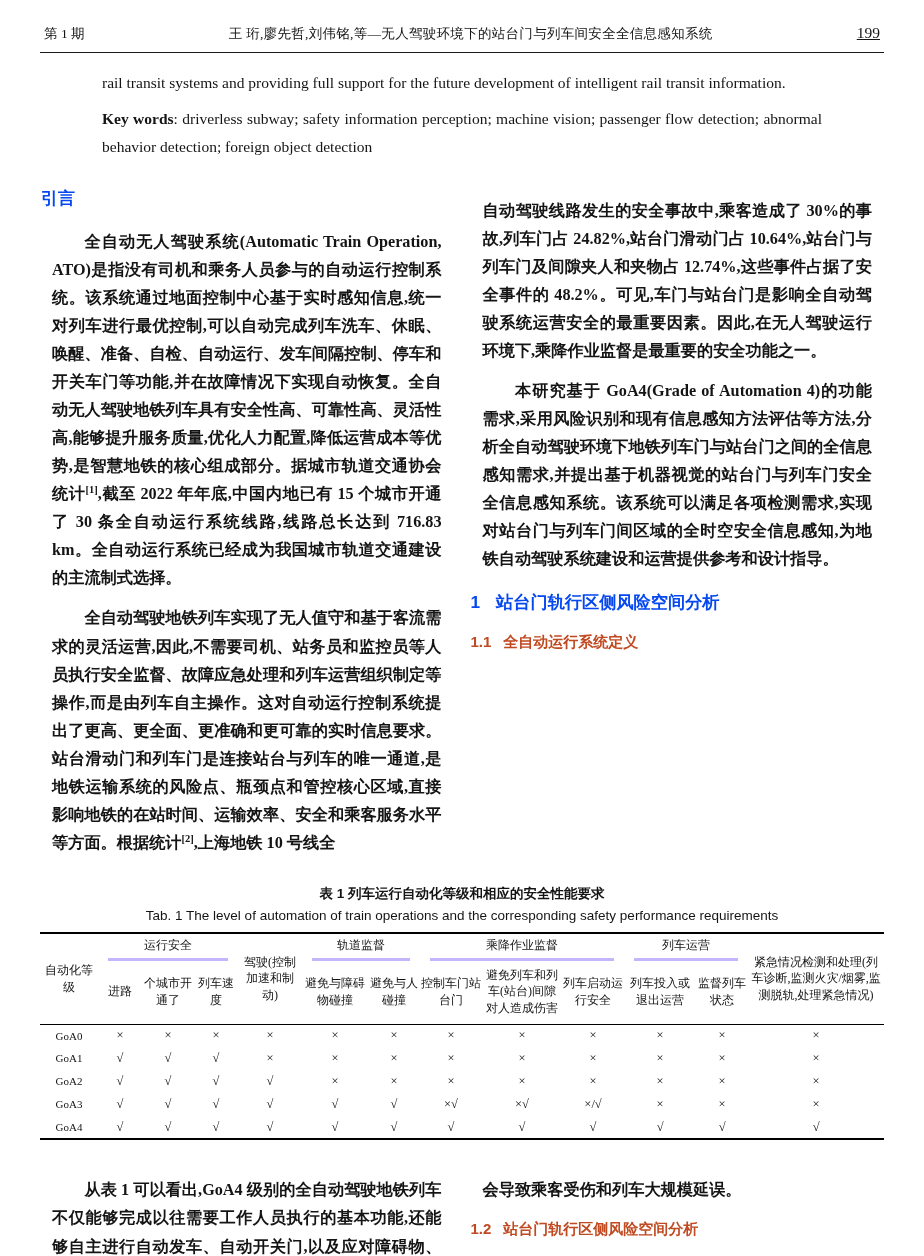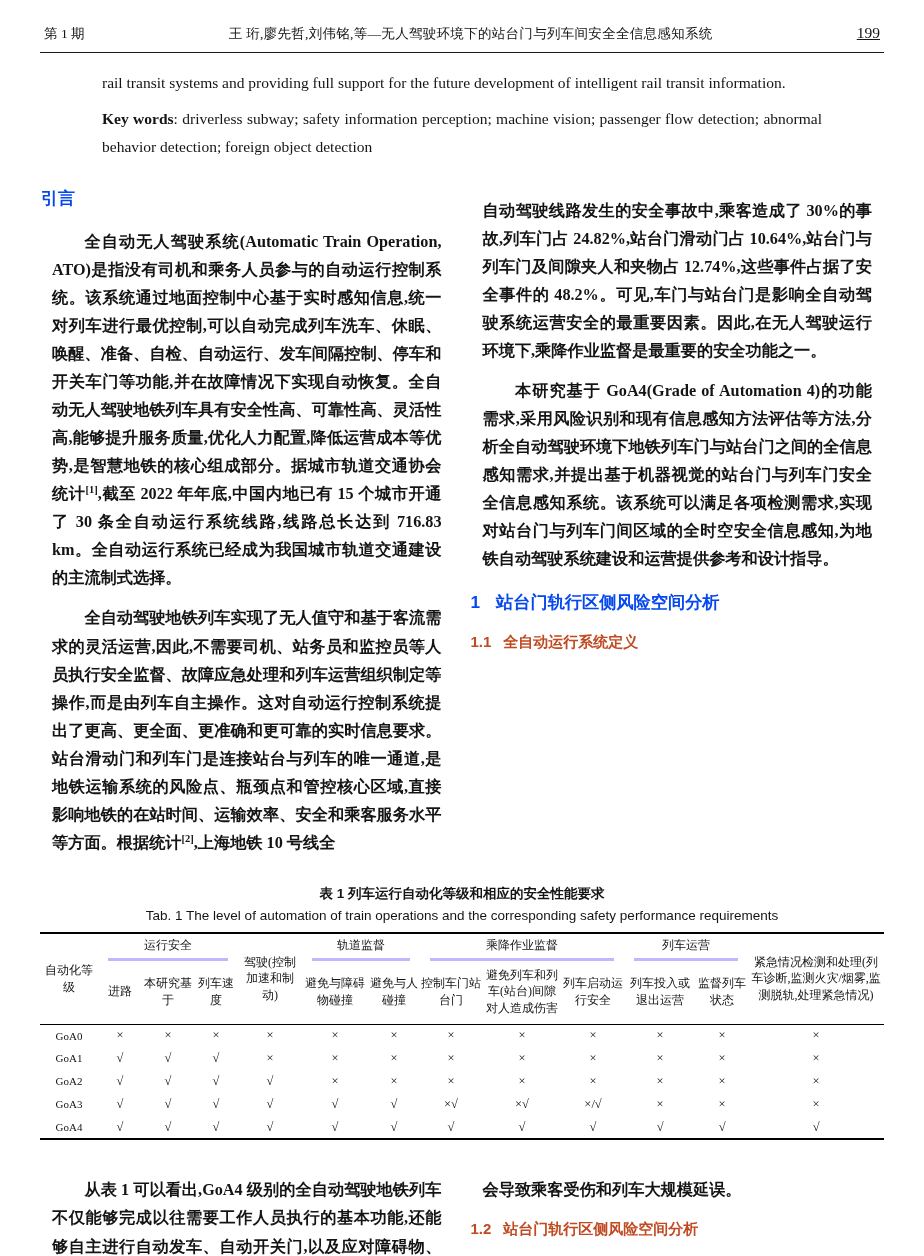--- a/index.html
+++ b/index.html
@@ -136,21 +136,21 @@
             <th colspan="3">
               <div class="group-label">乘降作业监督</div>
             </th>
             <th colspan="2">
               <div class="group-label">列车运营</div>
             </th>
             <th rowspan="2" class="edge">紧急情况检测和处理(列车诊断,监测火灾/烟雾,监测脱轨,处理紧急情况)</th>
           </tr>
         <tr id="goa-hrow2" class="sub-row">
             <th class="edge">进路</th>
-            <th class="edge">本研究基于</th>
+            <th class="edge">个城市开通了</th>
             <th class="edge">列车速度</th>
             <th class="edge">避免与障碍物碰撞</th>
             <th class="edge">避免与人碰撞</th>
             <th class="edge">控制车门站台门</th>
             <th class="edge">避免列车和列车(站台)间隙对人造成伤害</th>
             <th class="edge">列车启动运行安全</th>
             <th class="edge">列车投入或退出运营</th>
             <th class="edge">监督列车状态</th>
           </tr>
       </thead>

